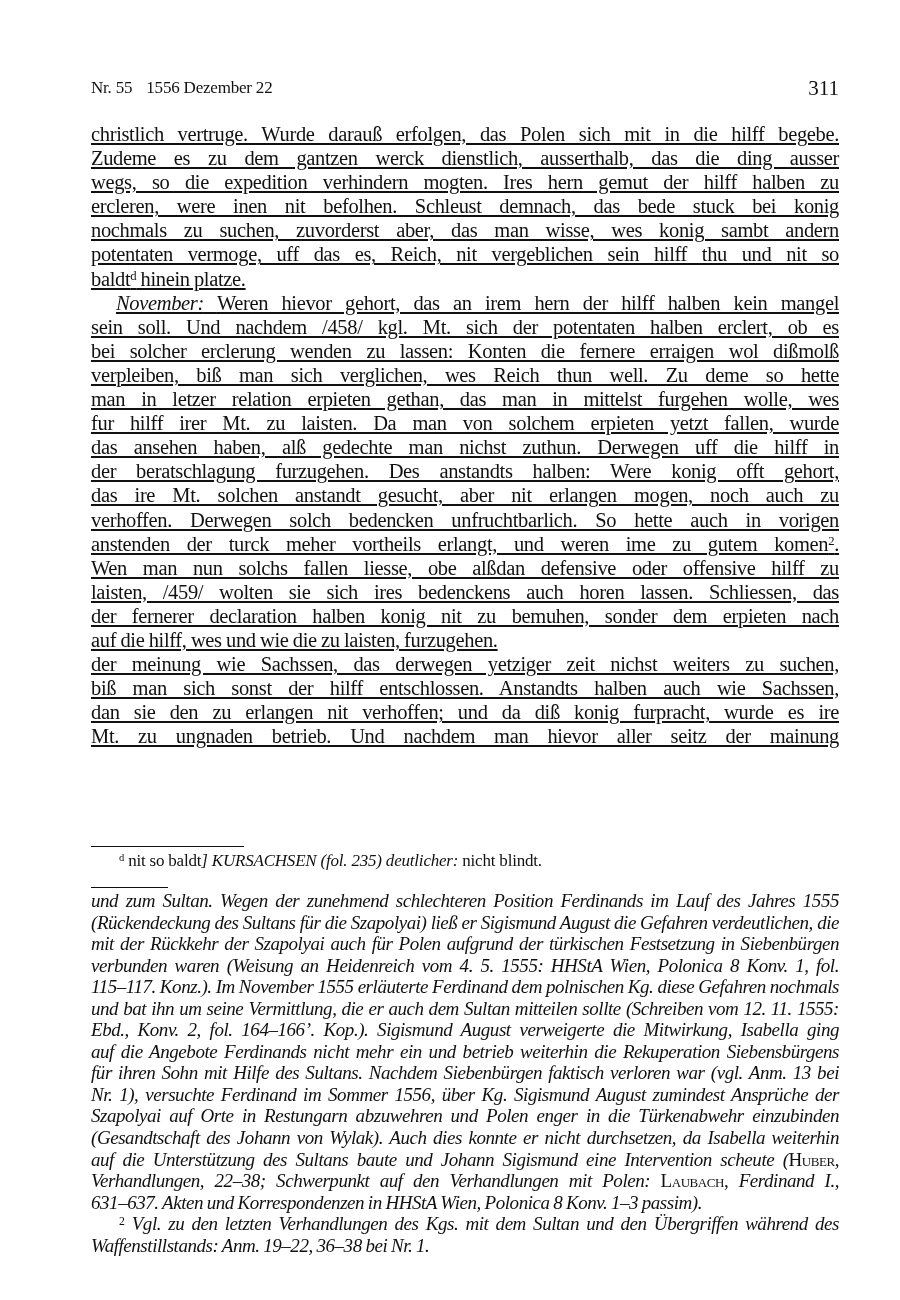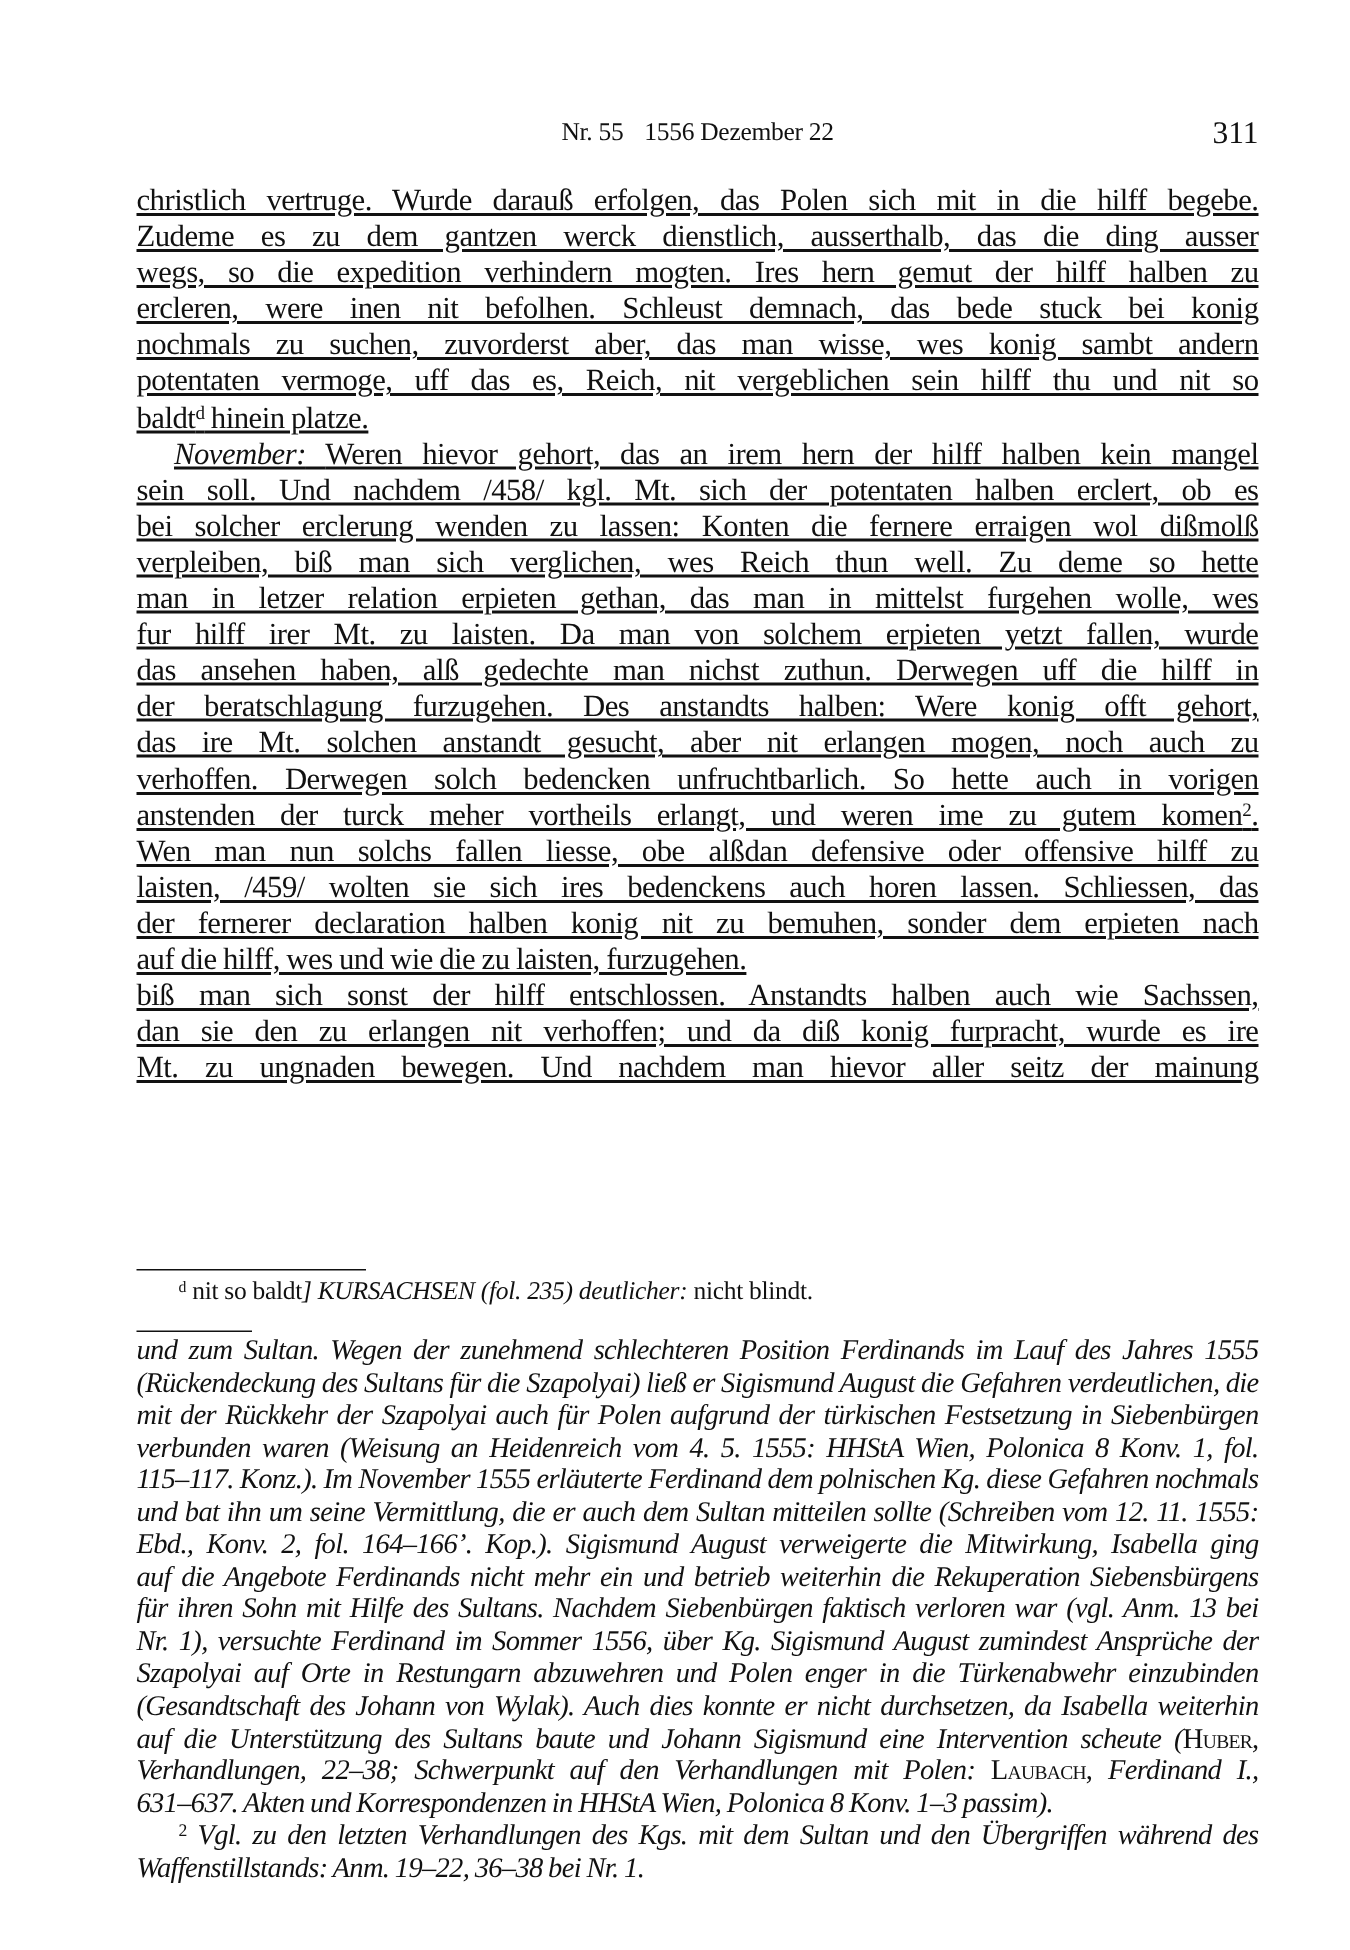--- a/index.html
+++ b/index.html
@@ -1,19 +1,19 @@
 <!DOCTYPE html>
 <html><head>
 <meta charset="utf-8">
 <style>
   html, body { margin: 0; padding: 0; background: #ffffff; }
   body { width: 900px; height: 1300px; position: relative; overflow: hidden; color: #111111; }
   .page { position: absolute; left: 0; top: 0; width: 900px; height: 1300px; background: #ffffff; }
   .header { position: absolute; top: 76px; left: 91px; width: 748px; height: 26px; font-family: "Liberation Serif", serif; }
-  .header-center { position: absolute; left: 0; right: 0; top: 2px; text-align: center; font-size: 17px; letter-spacing: -0.2px; }
+  .header-center { position: absolute; left: 0; right: 0; top: 2px; font-size: 17px; letter-spacing: -0.2px; }
   .header-center .gap { display: inline-block; width: 14px; }
   .header-page { position: absolute; right: 0; top: 0; font-size: 21px; }
   .body-text { position: absolute; left: 91px; top: 122px; width: 748px; font-family: "Liberation Serif", serif; font-size: 20.5px; line-height: 24.1px; text-decoration: underline; }
   .line { display: block; height: 24.1px; white-space: nowrap; text-align: justify; text-align-last: justify; letter-spacing: -0.35px; word-spacing: -0.5px; }
   .line.last { text-align-last: left; }
   .line.indent { padding-left: 25px; }
   .it { font-style: italic; }
   sup { font-size: 0.62em; line-height: 0; vertical-align: 0.45em; }
   .rule1 { position: absolute; left: 91px; top: 846px; width: 153px; height: 1px; background: #111; }
   .fn-d { position: absolute; left: 91px; top: 850px; width: 748px; font-family: "Liberation Serif", serif; font-size: 17px; line-height: 21px; padding-left: 28px; box-sizing: border-box; white-space: nowrap; letter-spacing: -0.2px; }
@@ -53,23 +53,24 @@
     <span class="line">fur hilff irer Mt. zu laisten. Da man von solchem erpieten yetzt fallen, wurde</span>
     <span class="line">das ansehen haben, alß gedechte man nichst zuthun. Derwegen uff die hilff in</span>
     <span class="line">der beratschlagung furzugehen. Des anstandts halben: Were konig offt gehort,</span>
     <span class="line">das ire Mt. solchen anstandt gesucht, aber nit erlangen mogen, noch auch zu</span>
     <span class="line">verhoffen. Derwegen solch bedencken unfruchtbarlich. So hette auch in vorigen</span>
     <span class="line"><span>anstenden der turck meher vortheils erlangt, und weren ime zu gutem komen</span><sup>2</sup><span>.</span></span>
     <span class="line">Wen man nun solchs fallen liesse, obe alßdan defensive oder offensive hilff zu</span>
     <span class="line">laisten, /459/ wolten sie sich ires bedenckens auch horen lassen. Schliessen, das</span>
     <span class="line">der fernerer declaration halben konig nit zu bemuhen, sonder dem erpieten nach</span>
     <span class="line last">auf die hilff, wes und wie die zu laisten, furzugehen.</span>
+    <span class="line">der meinung wie Sachssen, das derwegen yetziger zeit nichst weiters zu suchen,</span>
     <span class="line">biß man sich sonst der hilff entschlossen. Anstandts halben auch wie Sachssen,</span>
     <span class="line">dan sie den zu erlangen nit verhoffen; und da diß konig furpracht, wurde es ire</span>
-    <span class="line">Mt. zu ungnaden bewegen. Und nachdem man hievor aller seitz der mainung</span>
+    <span class="line">Mt. zu ungnaden betrieb. Und nachdem man hievor aller seitz der mainung</span>
   </div>
 
   <div class="rule1"></div>
   <div class="fn-d"><sup>d</sup><span> nit so baldt</span><span class="it">]</span><span class="it"> KURSACHSEN (fol. 235) deutlicher:</span><span> nicht blindt.</span></div>
 
   <div class="rule2"></div>
   <div class="footnotes">
     <span class="fline">und zum Sultan. Wegen der zunehmend schlechteren Position Ferdinands im Lauf des Jahres 1555</span>
     <span class="fline">(Rückendeckung des Sultans für die Szapolyai) ließ er Sigismund August die Gefahren verdeutlichen, die</span>
     <span class="fline">mit der Rückkehr der Szapolyai auch für Polen aufgrund der türkischen Festsetzung in Siebenbürgen</span>

